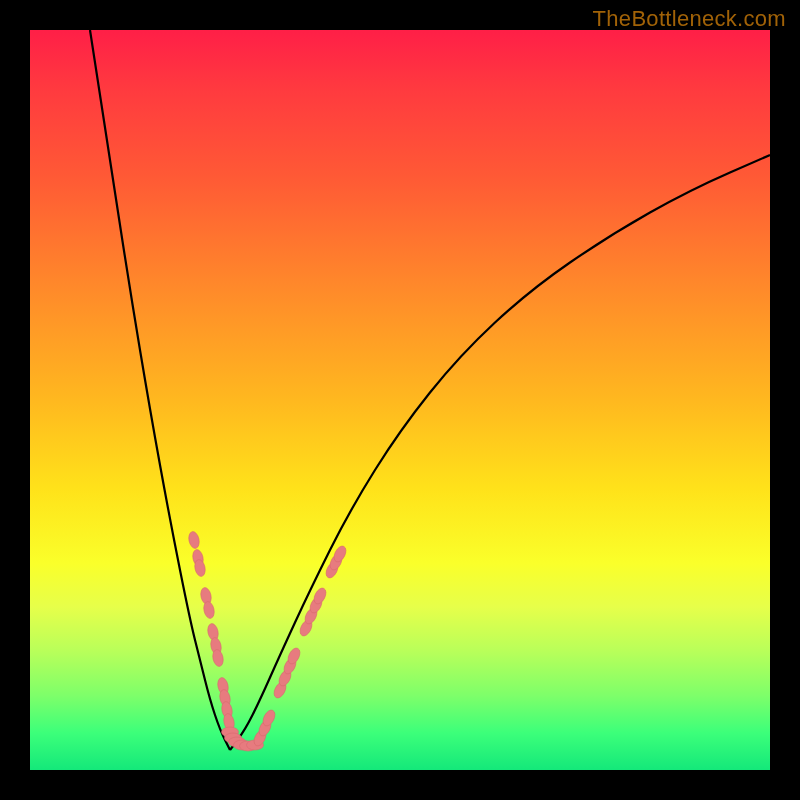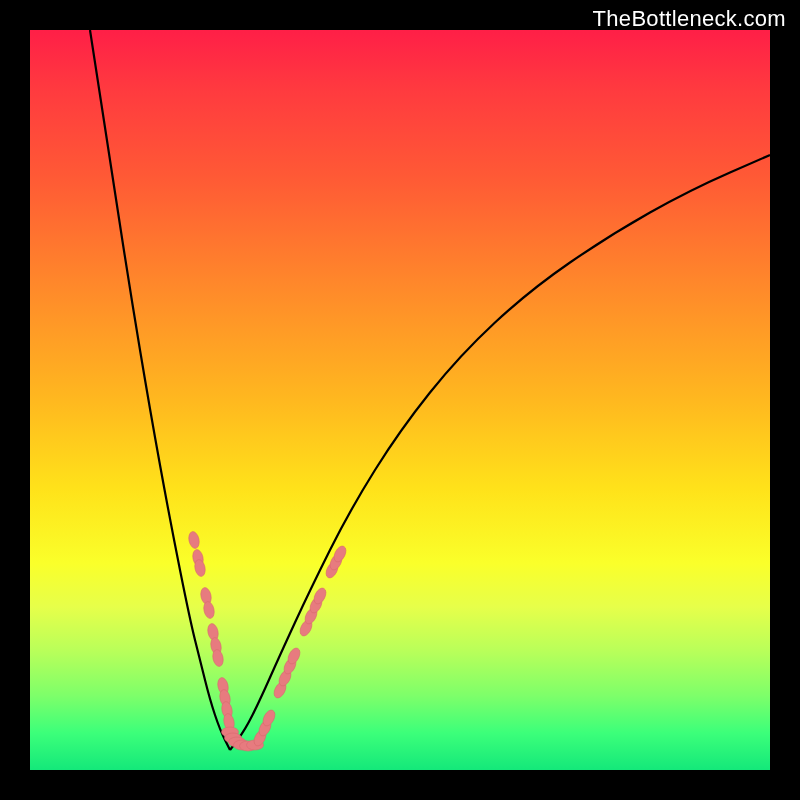--- a/index.html
+++ b/index.html
@@ -44,21 +44,21 @@
     position: absolute;
     left: 0;
     top: 0;
     width: 740px;
     height: 740px;
   }
   .watermark {
     position: absolute;
     top: 6px;
     right: 14px;
-    color: #ffffff;
+    color: #a16207;
     font-size: 22px;
     font-weight: 500;
     letter-spacing: 0.3px;
     pointer-events: none;
     margin-left: 32px;
   }
 </style>
 </head>
 <body>
 

